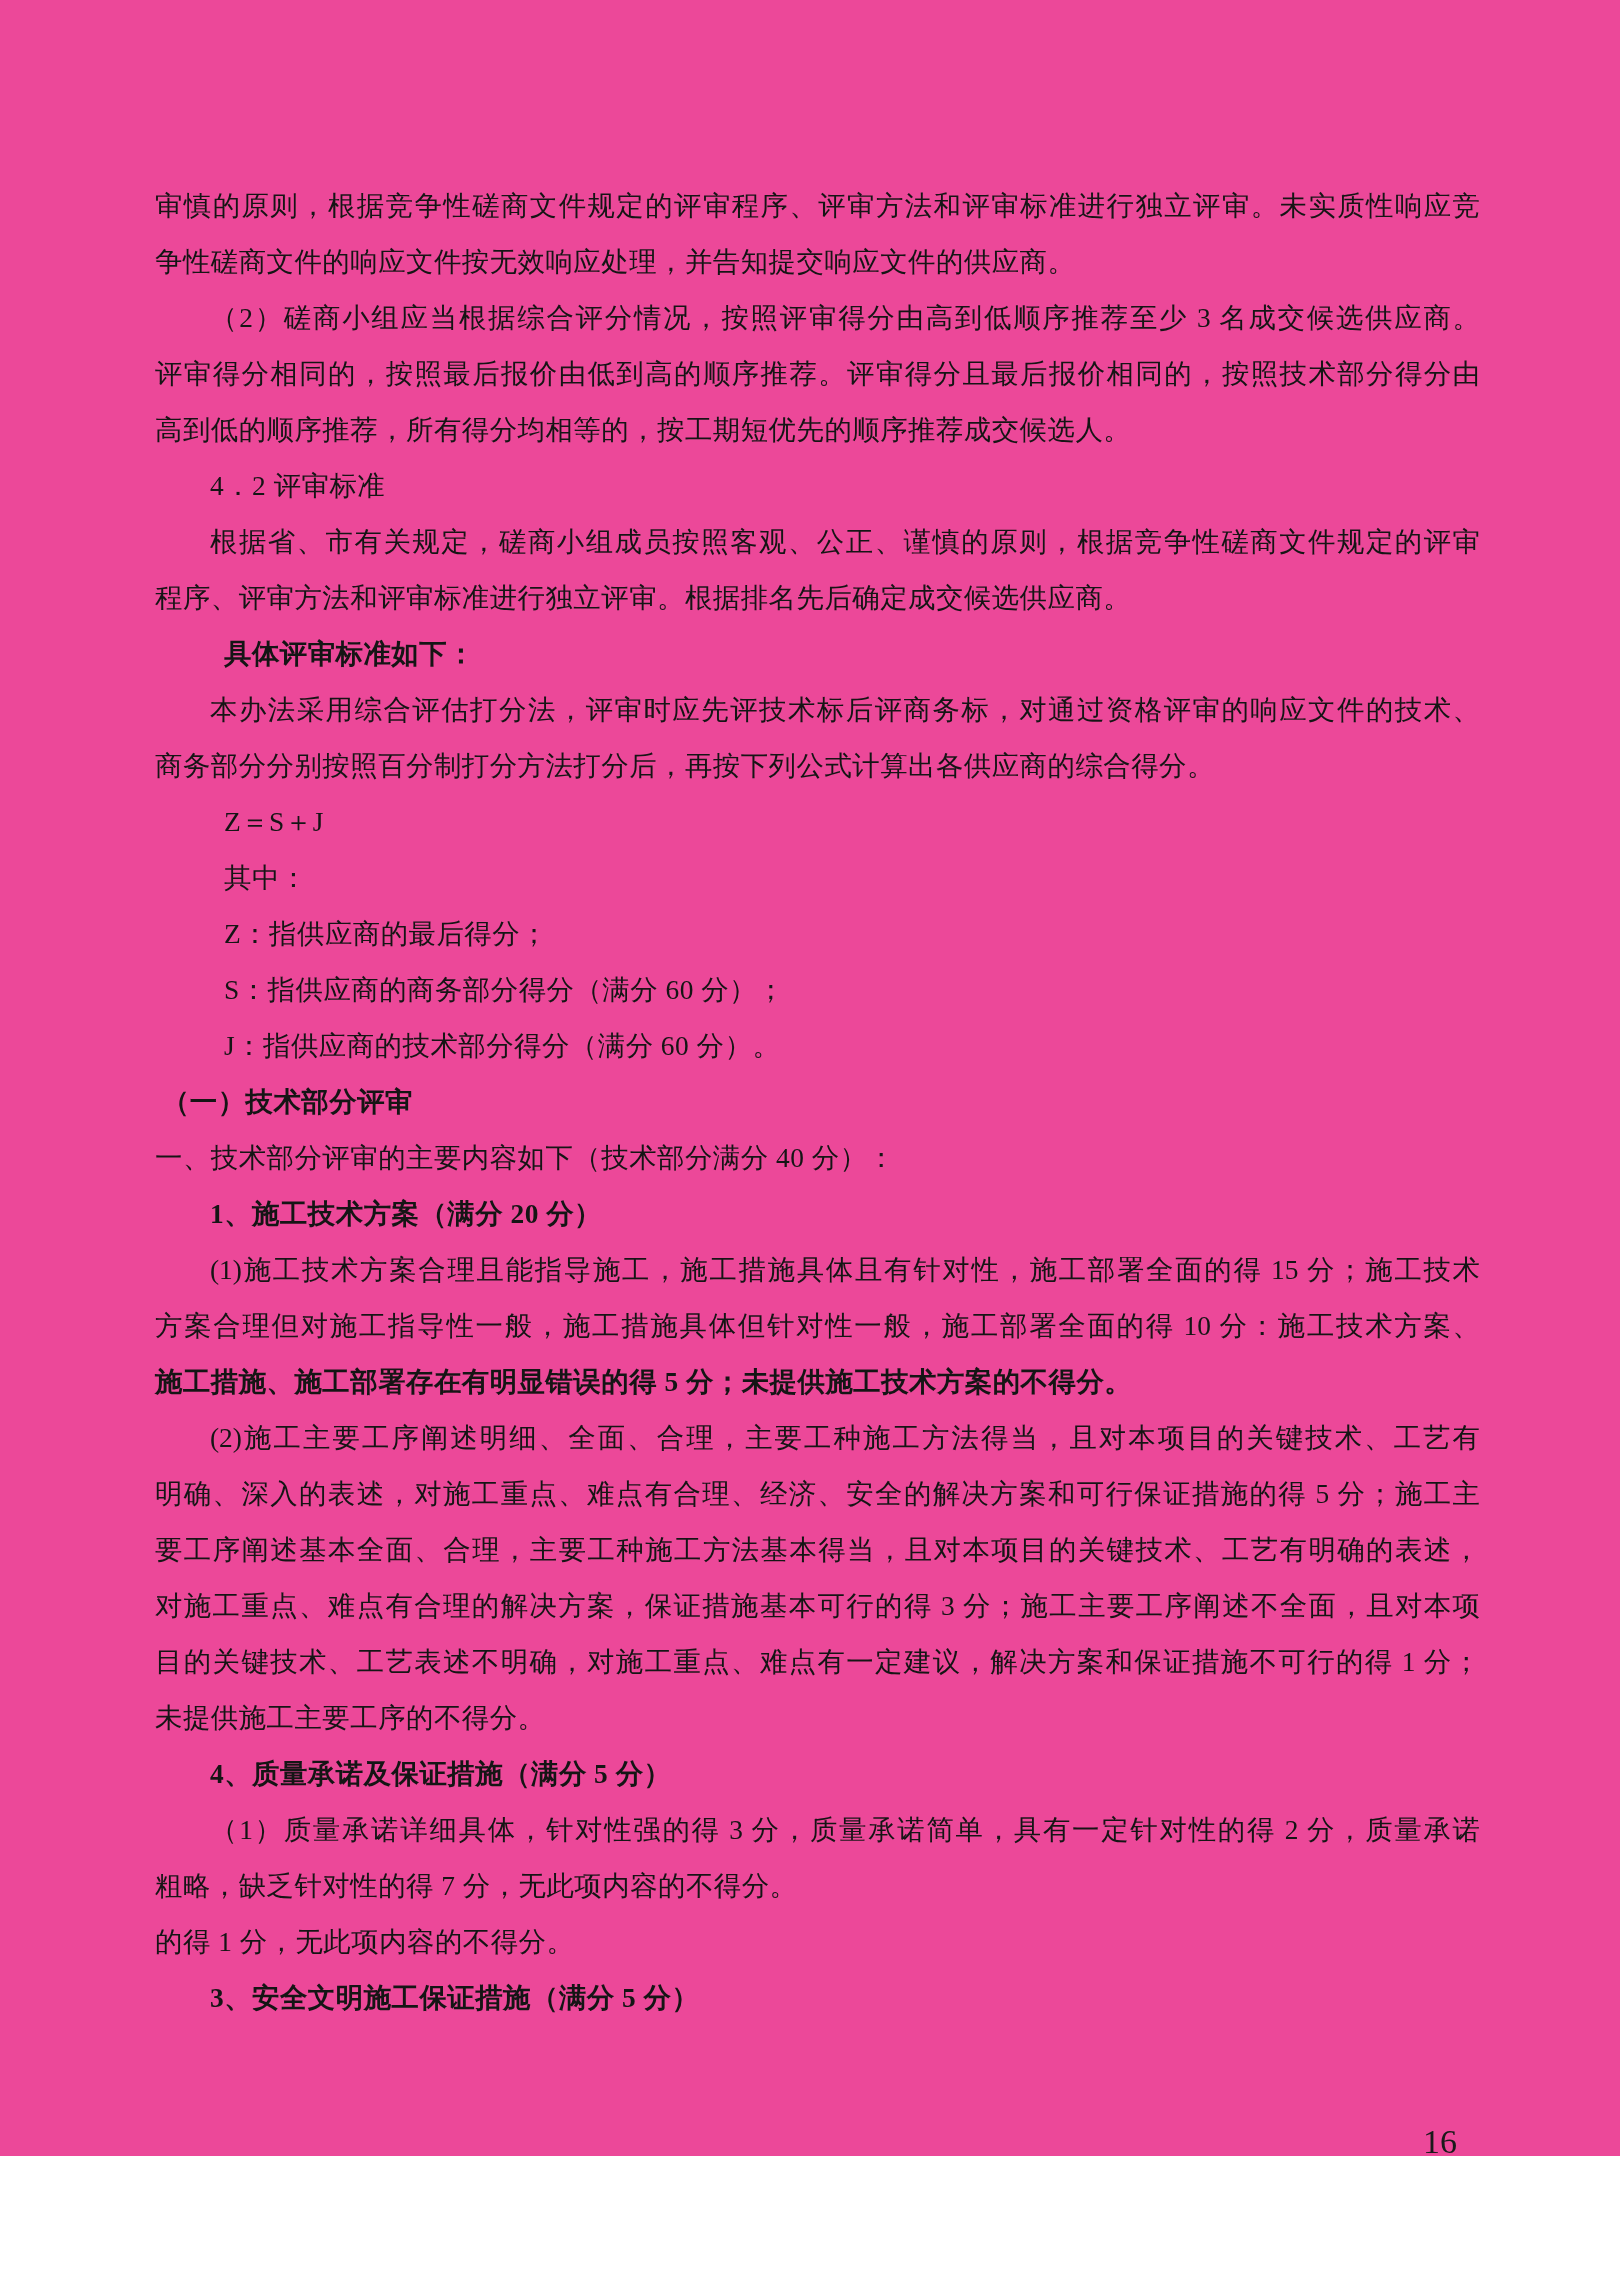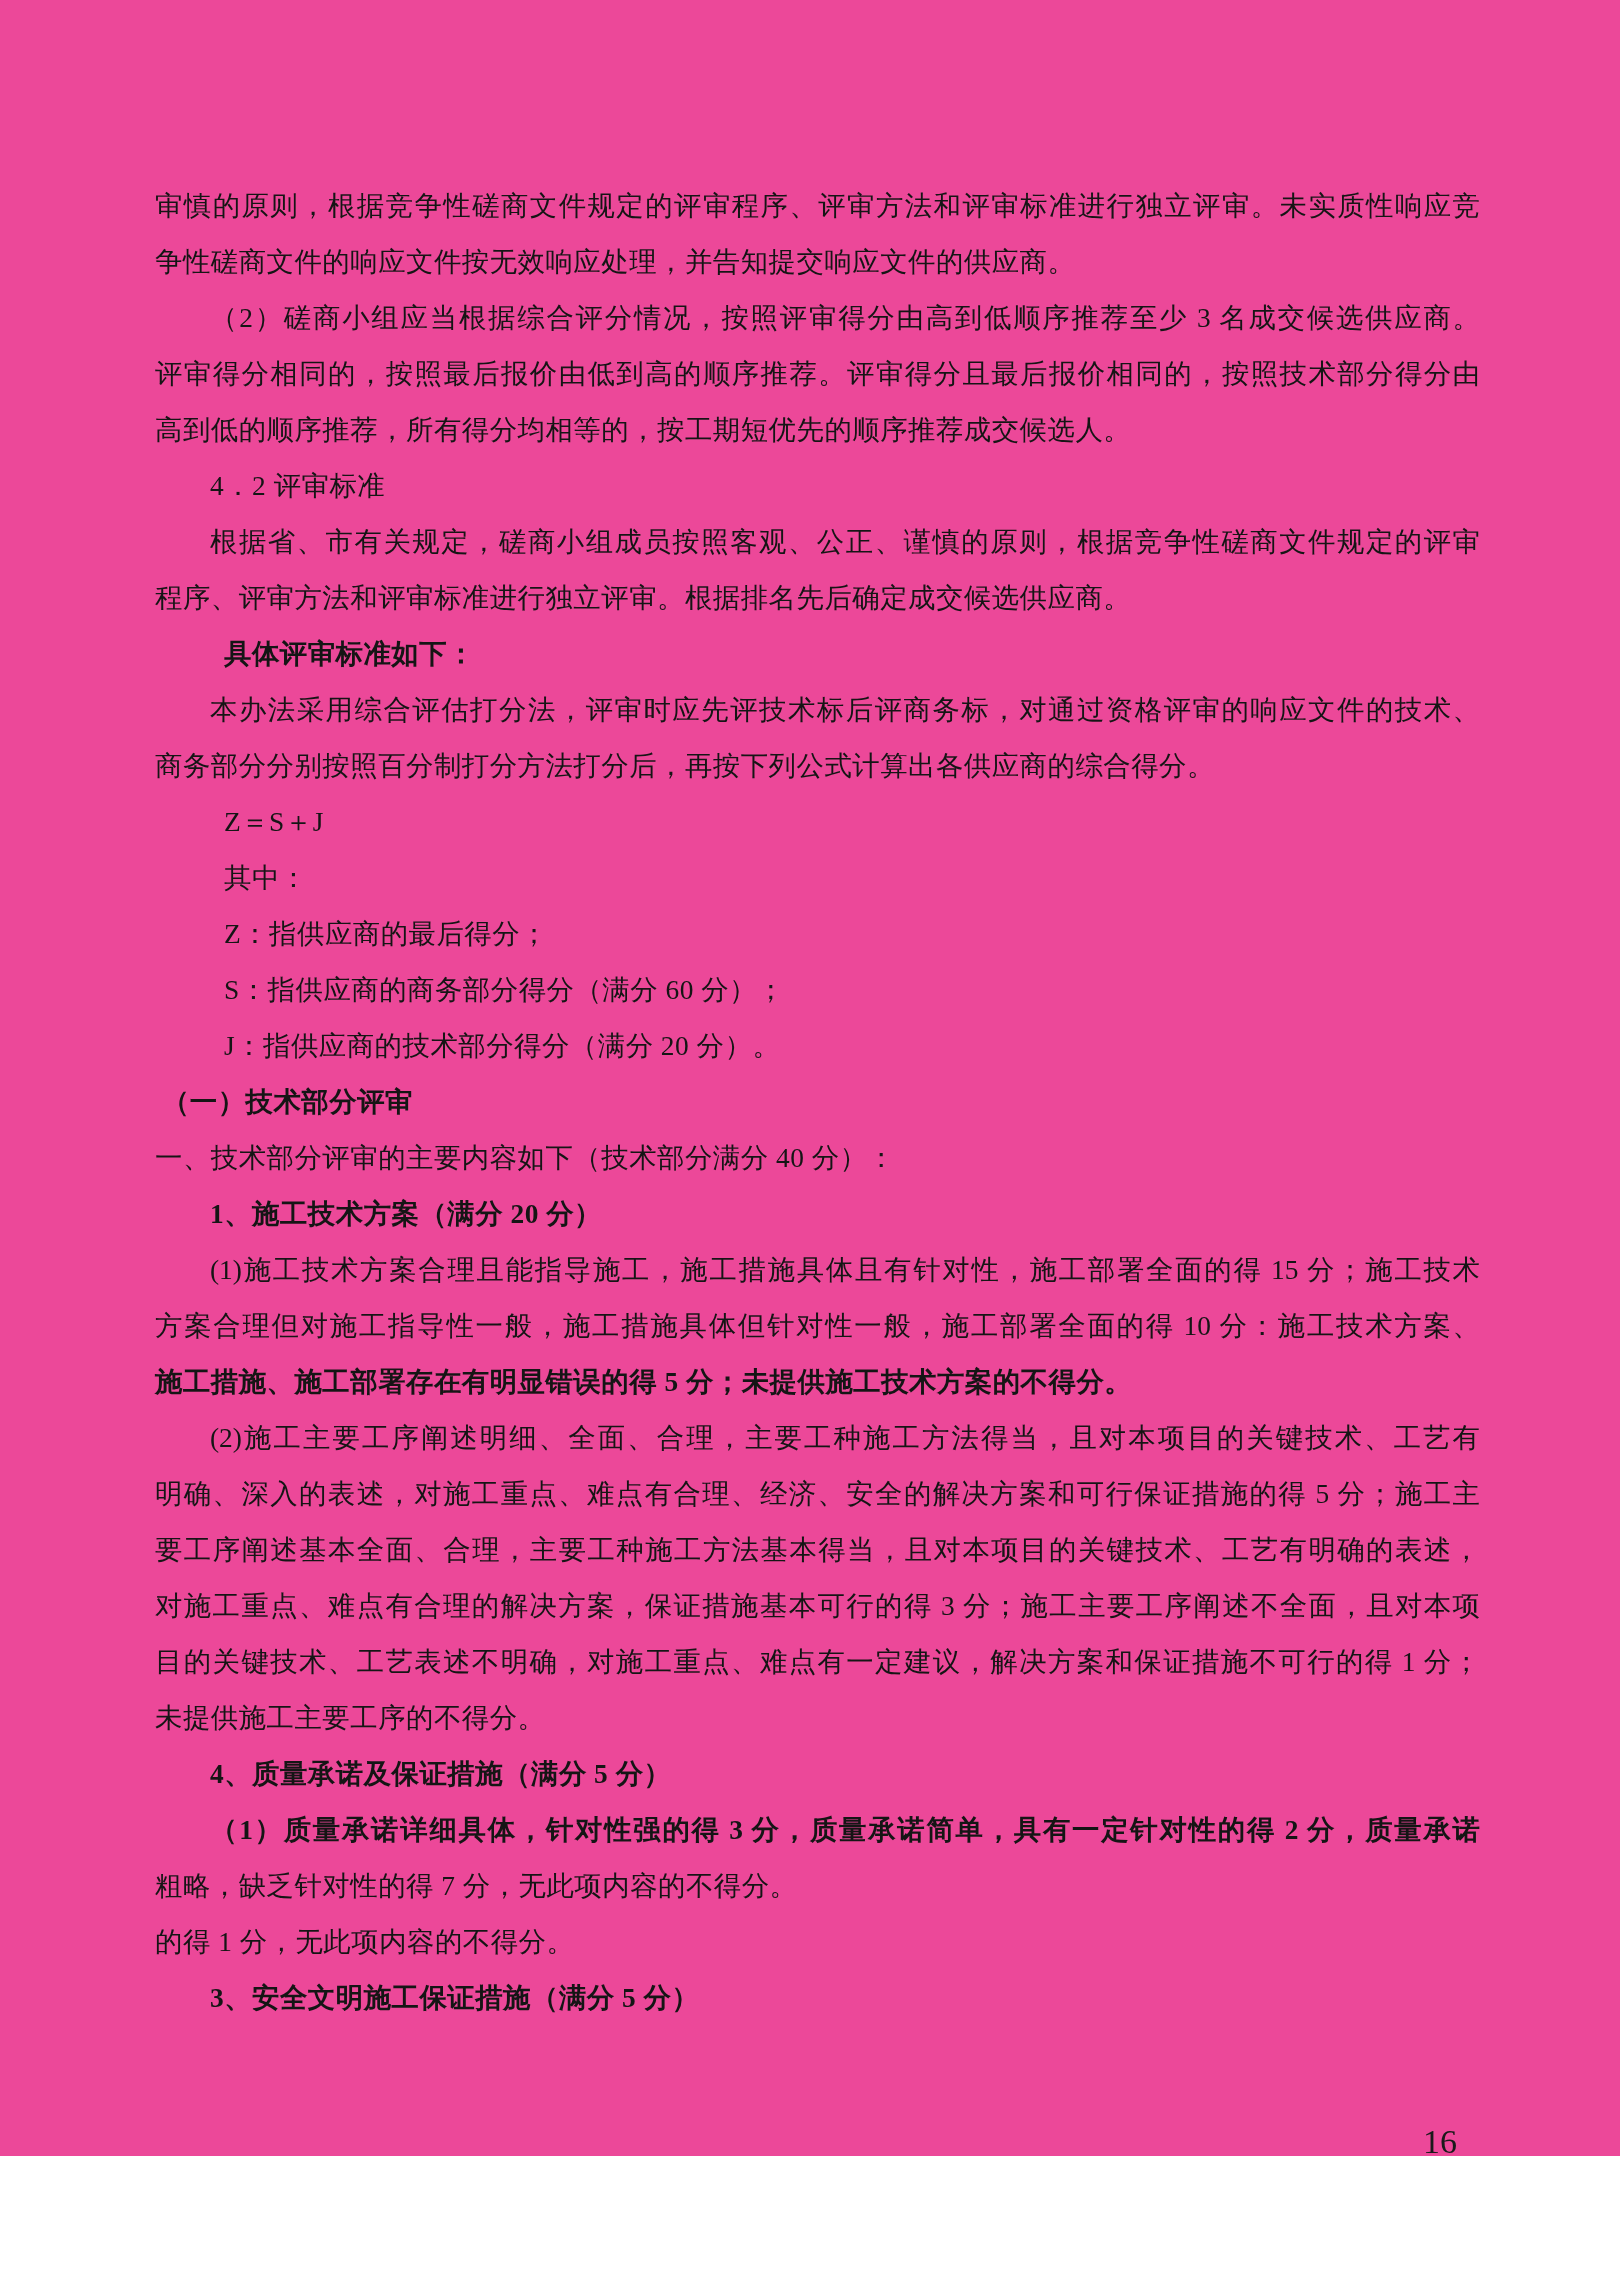--- a/index.html
+++ b/index.html
@@ -61,34 +61,34 @@
       <div class="line" style="padding-left: 55px;">4．2 评审标准</div>
       <div class="line fill" style="padding-left: 55px;">根据省、市有关规定，磋商小组成员按照客观、公正、谨慎的原则，根据竞争性磋商文件规定的评审</div>
       <div class="line" style="padding-left: 0px;">程序、评审方法和评审标准进行独立评审。根据排名先后确定成交候选供应商。</div>
       <div class="line bold" style="padding-left: 69px;">具体评审标准如下：</div>
       <div class="line fill" style="padding-left: 55px;">本办法采用综合评估打分法，评审时应先评技术标后评商务标，对通过资格评审的响应文件的技术、</div>
       <div class="line" style="padding-left: 0px;">商务部分分别按照百分制打分方法打分后，再按下列公式计算出各供应商的综合得分。</div>
       <div class="line" style="padding-left: 69px;">Z＝S＋J</div>
       <div class="line" style="padding-left: 69px;">其中：</div>
       <div class="line" style="padding-left: 69px;">Z：指供应商的最后得分；</div>
       <div class="line" style="padding-left: 69px;">S：指供应商的商务部分得分（满分 60 分）；</div>
-      <div class="line" style="padding-left: 69px;">J：指供应商的技术部分得分（满分 20 分）。</div>
+      <div class="line" style="padding-left: 69px;">J：指供应商的技术部分得分（满分 60 分）。</div>
       <div class="line bold" style="padding-left: 6.9px;">（一）技术部分评审</div>
       <div class="line" style="padding-left: 0px;">一、技术部分评审的主要内容如下（技术部分满分 40 分）：</div>
       <div class="line bold" style="padding-left: 55px;">1、施工技术方案（满分 20 分）</div>
       <div class="line fill" style="padding-left: 55px;">(1)施工技术方案合理且能指导施工，施工措施具体且有针对性，施工部署全面的得 15 分；施工技术</div>
       <div class="line fill" style="padding-left: 0px;">方案合理但对施工指导性一般，施工措施具体但针对性一般，施工部署全面的得 10 分：施工技术方案、</div>
       <div class="line" style="padding-left: 0px; font-weight: bold;">施工措施、施工部署存在有明显错误的得 5 分；未提供施工技术方案的不得分。</div>
       <div class="line fill" style="padding-left: 55px;">(2)施工主要工序阐述明细、全面、合理，主要工种施工方法得当，且对本项目的关键技术、工艺有</div>
       <div class="line fill" style="padding-left: 0px;">明确、深入的表述，对施工重点、难点有合理、经济、安全的解决方案和可行保证措施的得 5 分；施工主</div>
       <div class="line fill" style="padding-left: 0px;">要工序阐述基本全面、合理，主要工种施工方法基本得当，且对本项目的关键技术、工艺有明确的表述，</div>
       <div class="line fill" style="padding-left: 0px;">对施工重点、难点有合理的解决方案，保证措施基本可行的得 3 分；施工主要工序阐述不全面，且对本项</div>
       <div class="line fill" style="padding-left: 0px;">目的关键技术、工艺表述不明确，对施工重点、难点有一定建议，解决方案和保证措施不可行的得 1 分；</div>
       <div class="line" style="padding-left: 0px;">未提供施工主要工序的不得分。</div>
       <div class="line bold" style="padding-left: 55px;">4、质量承诺及保证措施（满分 5 分）</div>
-      <div class="line fill" style="padding-left: 55px; font-weight: bold;">（1）质量承诺详细具体，针对性强的得 3 分，质量承诺简单，具有一定针对性的得 2 分，质量承诺</div>
+      <div class="line fill" style="padding-left: 55px;">（1）质量承诺详细具体，针对性强的得 3 分，质量承诺简单，具有一定针对性的得 2 分，质量承诺</div>
       <div class="line" style="padding-left: 0px;">粗略，缺乏针对性的得 7 分，无此项内容的不得分。</div>
       <div class="line" style="padding-left: 0px;">的得 1 分，无此项内容的不得分。</div>
       <div class="line bold" style="padding-left: 55px;">3、安全文明施工保证措施（满分 5 分）</div>
     </div>
   <div class="page-number">16</div>
 </div>
 
 
 </body></html>

